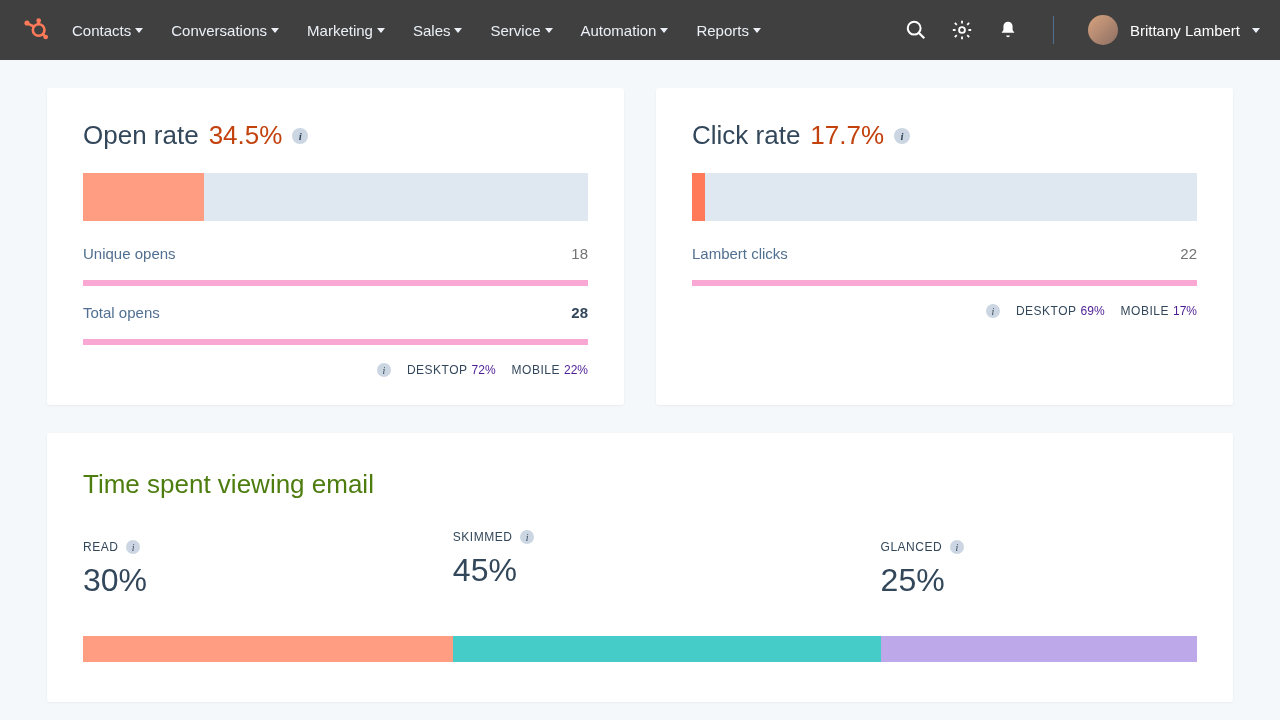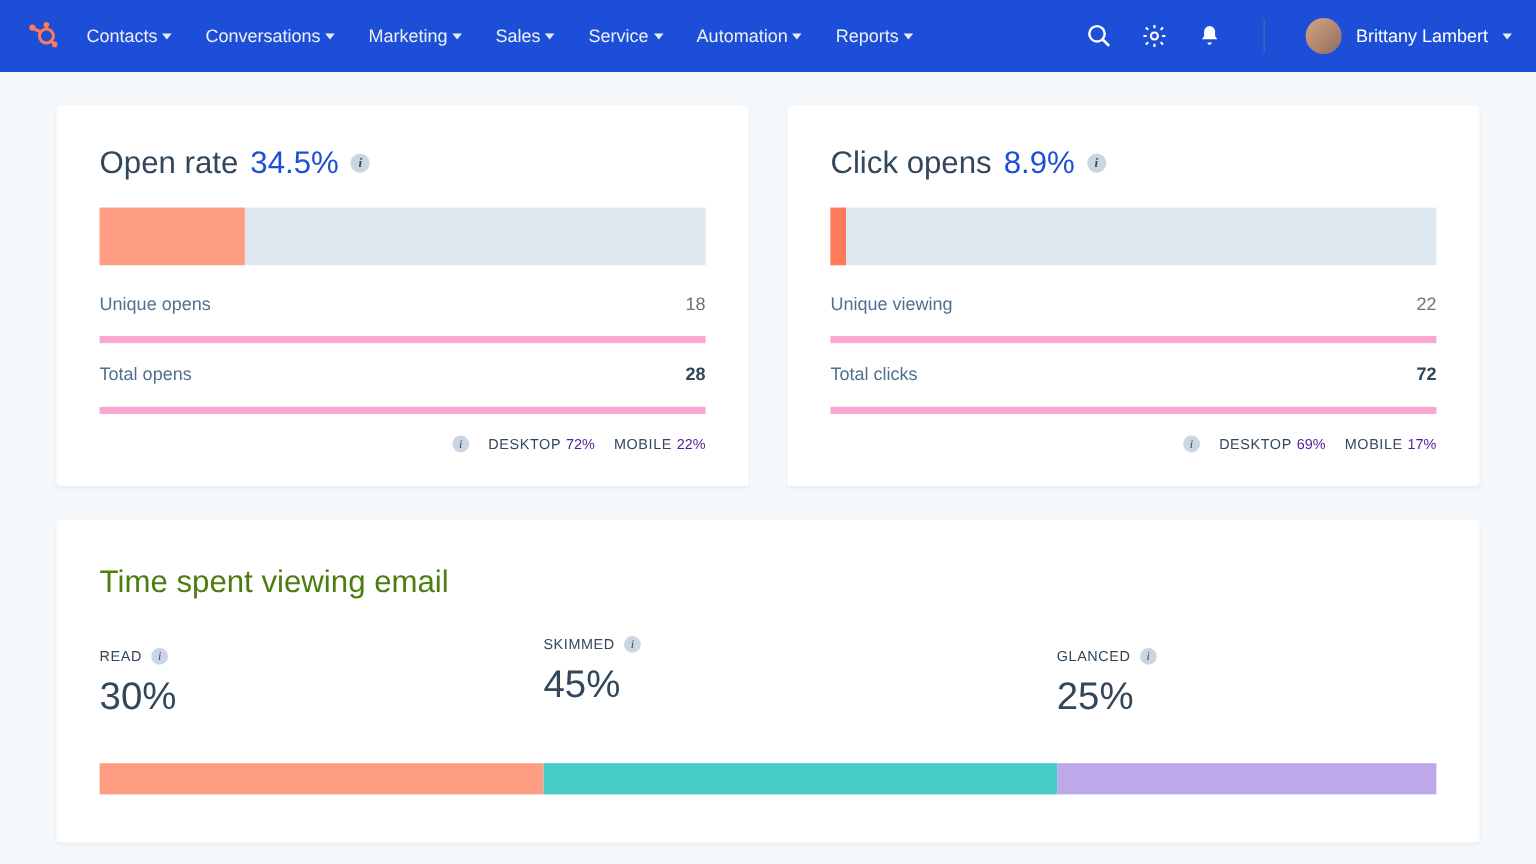--- a/index.html
+++ b/index.html
@@ -9,21 +9,21 @@
     color: #33475b;
     width: 1280px;
     height: 720px;
     overflow: hidden;
   }
   
   .nav {
     display: flex;
     align-items: center;
     height: 60px;
-    background: #1d4ed8;
+    background: #404040;
     color: #fff;
     padding: 0 20px;
   }
   .logo {
     width: 28px;
     height: 28px;
     margin-right: 24px;
   }
   .menu { display: flex; gap: 28px; flex: 1; }
   .menu-item {
@@ -63,21 +63,21 @@
   }
   .rate-card { flex: 1; }
   .card-title {
     font-size: 26px;
     font-weight: 400;
     color: #33475b;
     display: flex;
     align-items: center;
     gap: 10px;
   }
-  .rate-val { color: #1d4ed8; }
+  .rate-val { color: #c2410c; }
   .info-icon {
     width: 16px; height: 16px; border-radius: 50%;
     background: #cbd6e2; color: #33475b;
     font-size: 11px; font-weight: bold; font-style: italic;
     display: inline-flex; align-items: center; justify-content: center;
     font-family: Georgia, serif;
   }
   .bar {
     margin-top: 22px;
     width: 100%; height: 48px;
@@ -224,34 +224,30 @@
       </div>
       <div class="device-row">
         <span class="info-small">i</span>
         <span><span class="dev-label">DESKTOP</span><span class="dev-val">72%</span></span>
         <span><span class="dev-label">MOBILE</span><span class="dev-val">22%</span></span>
       </div>
     </div>
 
     <div class="card rate-card">
       <div class="card-title">
-        <span>Click opens</span>
-        <span class="rate-val">8.9%</span>
+        <span>Click rate</span>
+        <span class="rate-val">17.7%</span>
         <span class="info-icon">i</span>
       </div>
       <div class="bar">
         <div class="bar-fill deep" style="width:2.5%"></div>
       </div>
       <div class="stat-row" style="margin-top:6px;">
-        <span class="label">Unique viewing</span>
+        <span class="label">Lambert clicks</span>
         <span class="value-link">22</span>
-      </div>
-      <div class="stat-row">
-        <span class="label">Total clicks</span>
-        <span class="value-bold">72</span>
       </div>
       <div class="device-row">
         <span class="info-small">i</span>
         <span><span class="dev-label">DESKTOP</span><span class="dev-val">69%</span></span>
         <span><span class="dev-label">MOBILE</span><span class="dev-val">17%</span></span>
       </div>
     </div>
   </div>
 
   <div class="card time-card">

